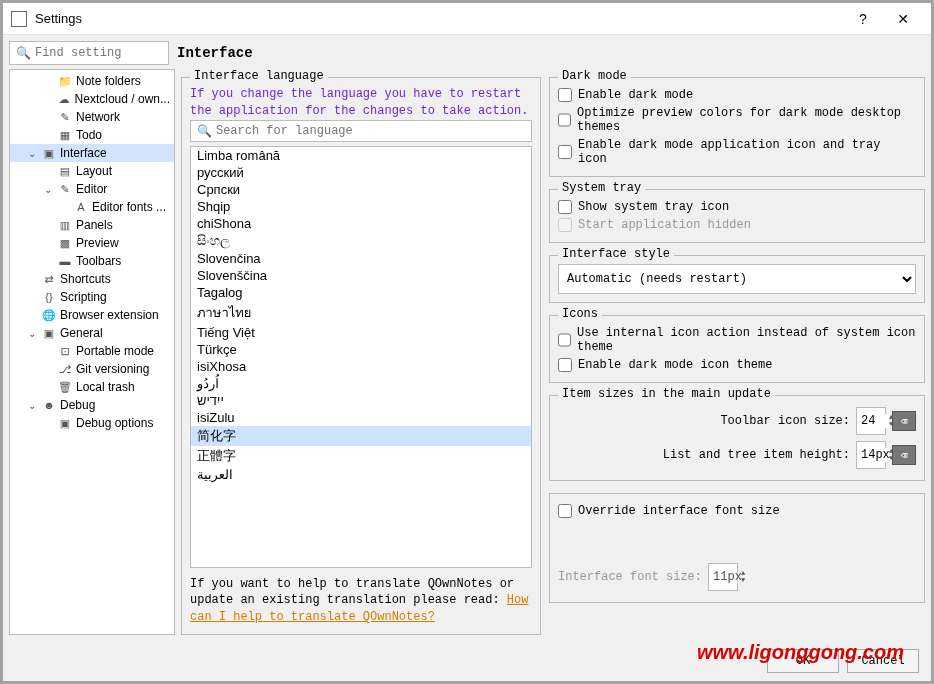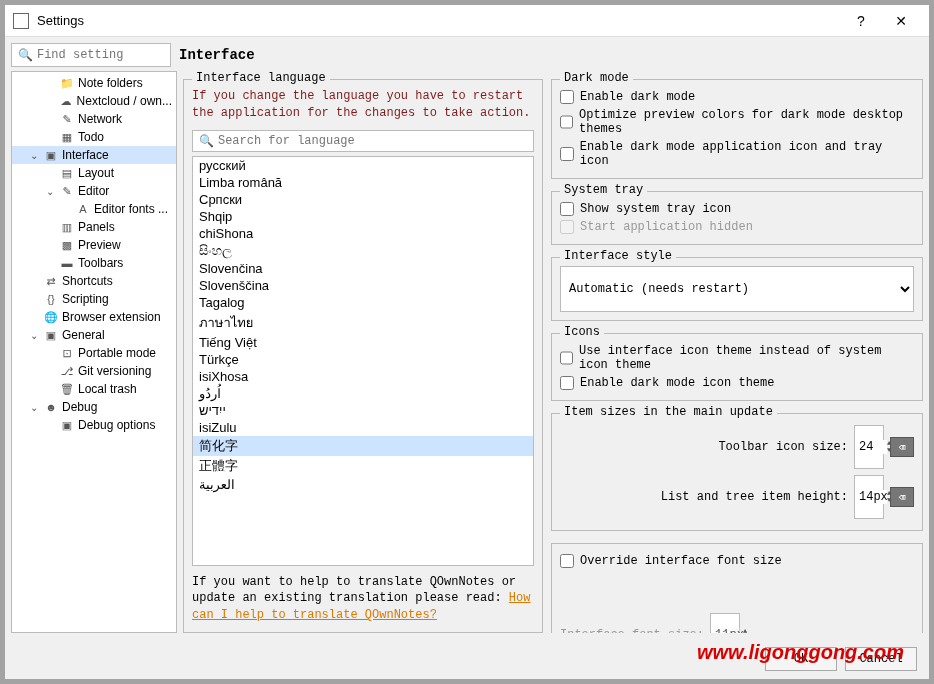--- a/index.html
+++ b/index.html
@@ -1,17 +1,17 @@
 <!DOCTYPE html>
 <html><head>
 <meta charset="utf-8">
 <style>
 * { box-sizing: border-box; margin: 0; padding: 0; }
 body { font-family: "Segoe UI", Arial, sans-serif; font-size: 12px; background: #f0f0f0; width: 934px; height: 684px; overflow: hidden; }
-.window { width: 934px; height: 684px; background: #f0f0f0; border: 5px solid #a3a3a3; display: flex; flex-direction: column; }
+.window { width: 934px; height: 684px; background: #f0f0f0; border: 3px solid #a3a3a3; display: flex; flex-direction: column; }
 .titlebar { height: 32px; display: flex; align-items: center; padding: 0 8px; background: #fff; border-bottom: 1px solid #e0e0e0; }
 .titlebar .app-icon { width: 16px; height: 16px; border: 1px solid #666; margin-right: 8px; }
 .titlebar .title { flex: 1; font-size: 13px; }
 .titlebar .win-btn { width: 40px; text-align: center; font-size: 14px; cursor: pointer; }
 .content { flex: 1; display: flex; flex-direction: column; padding: 6px; gap: 4px; overflow: hidden; }
 .search-row { display: flex; align-items: center; gap: 8px; }
 .find-input { display: flex; align-items: center; border: 1px solid #bbb; background: #fff; padding: 2px 6px; width: 160px; height: 24px; }
 .find-input input { border: none; outline: none; font-family: "Courier New", monospace; font-size: 12px; width: 100%; background: transparent; }
 .page-title { font-family: "Courier New", monospace; font-weight: bold; font-size: 14px; }
 .body-row { flex: 1; display: flex; gap: 6px; overflow: hidden; }
@@ -21,34 +21,34 @@
 .tree-indent-1 { padding-left: 18px; }
 .tree-indent-2 { padding-left: 34px; }
 .tree-indent-3 { padding-left: 50px; }
 .expander { width: 10px; font-size: 10px; color: #555; }
 .tree-icon { width: 14px; height: 14px; display: inline-flex; align-items: center; justify-content: center; font-size: 11px; color: #555; }
 .main-panel { flex: 1; display: flex; gap: 8px; overflow: hidden; }
 .groupbox { border: 1px solid #bbb; padding: 8px; position: relative; margin-top: 8px; }
 .groupbox > .legend { position: absolute; top: -9px; left: 8px; background: #f0f0f0; padding: 0 4px; font-family: "Courier New", monospace; font-size: 12px; }
 .left-col { width: 360px; display: flex; flex-direction: column; }
 .right-col { flex: 1; display: flex; flex-direction: column; gap: 4px; }
-.helptext { font-family: "Courier New", monospace; font-size: 12px; color: #7f1d1d; line-height: 1.4; margin-bottom: 8px; }
+.helptext { font-family: "Courier New", monospace; font-size: 12px; color: #6d28d9; line-height: 1.4; margin-bottom: 0; }
 .lang-search { display: flex; align-items: center; border: 1px solid #bbb; background: #fff; padding: 3px 6px; margin-bottom: 4px; }
 .lang-search input { border: none; outline: none; font-family: "Courier New", monospace; font-size: 12px; width: 100%; background: transparent; }
 .lang-list { flex: 1; border: 1px solid #bbb; background: #fff; overflow-y: scroll; }
 .lang-item { padding: 1px 6px; font-size: 13px; cursor: pointer; }
 .lang-item.selected { background: #cce4ff; }
 .helplink { font-family: "Courier New", monospace; font-size: 12px; margin-top: 8px; line-height: 1.4; }
 .helplink a { color: #d97a00; text-decoration: underline; }
 .check-row { display: flex; align-items: center; gap: 6px; font-family: "Courier New", monospace; font-size: 12px; padding: 2px 0; }
 .check-row input[type=checkbox] { width: 14px; height: 14px; }
 .check-row.disabled { color: #999; }
 .field-row { display: flex; align-items: center; gap: 6px; font-family: "Courier New", monospace; font-size: 12px; padding: 3px 0; }
 .field-row .lbl { text-align: right; }
-select, .spinner { font-family: "Courier New", monospace; font-size: 12px; border: 1px solid #bbb; background: #fff; padding: 14px 4px; }
+select, .spinner { font-family: "Courier New", monospace; font-size: 12px; border: 1px solid #bbb; background: #fff; padding: 6px 4px; }
 .spinner { width: 30px; display: inline-flex; align-items: flex-end; }
 .spinner input { border: none; width: 28px; outline: none; font-family: inherit; font-size: inherit; }
 .spinner .arrows { display: flex; flex-direction: column; font-size: 7px; line-height: 7px; color: #555; margin-left: auto; }
 .reset-btn { width: 24px; height: 20px; background: #777; color: #fff; border: 1px solid #555; font-size: 11px; display: inline-flex; align-items: center; justify-content: center; cursor: pointer; }
 .footer { display: flex; justify-content: flex-end; gap: 8px; padding: 8px 12px; }
 .btn { min-width: 72px; padding: 4px 12px; border: 1px solid #aaa; background: #f5f5f5; font-family: "Courier New", monospace; font-size: 12px; cursor: pointer; text-align: center; }
 .watermark { position: absolute; bottom: 20px; right: 30px; color: #d90000; font-weight: bold; font-style: italic; font-size: 20px; pointer-events: none; }
 .search-icon { color: #888; margin-right: 4px; }
 </style>
 </head>
@@ -180,22 +180,22 @@
 
         <div class="left-col">
           <div class="groupbox" style="flex:1; display:flex; flex-direction:column;">
             <span class="legend">Interface language</span>
             <div class="helptext">If you change the language you have to restart the application for the changes to take action.</div>
             <div class="lang-search">
               <span class="search-icon">🔍</span>
               <input type="text" placeholder="Search for language" style="">
             </div>
             <div class="lang-list" id="lang-list">
+                <div class="lang-item">Limba română</div>
                 <div class="lang-item">русский</div>
-                <div class="lang-item">Limba română</div>
                 <div class="lang-item">Српски</div>
                 <div class="lang-item">Shqip</div>
                 <div class="lang-item">chiShona</div>
                 <div class="lang-item">සිංහල</div>
                 <div class="lang-item">Slovenčina</div>
                 <div class="lang-item">Slovenščina</div>
                 <div class="lang-item">Tagalog</div>
                 <div class="lang-item">ภาษาไทย</div>
                 <div class="lang-item">Tiếng Việt</div>
                 <div class="lang-item">Türkçe</div>
@@ -246,21 +246,21 @@
             <span class="legend">Interface style</span>
             <select style="width:100%">
               <option>Automatic (needs restart)</option>
             </select>
           </div>
 
           <div class="groupbox">
             <span class="legend">Icons</span>
             <label class="check-row">
                 <input type="checkbox" style="">
-                <span>Use interface icon theme instead of system icon theme</span>
+                <span>Use internal icon action instead of system icon theme</span>
               </label>
             <label class="check-row">
                 <input type="checkbox" style="">
                 <span>Enable dark mode icon theme</span>
               </label>
           </div>
 
           <div class="groupbox">
             <span class="legend">Item sizes in the main update</span>
             <div class="field-row" style="justify-content:flex-end;">

